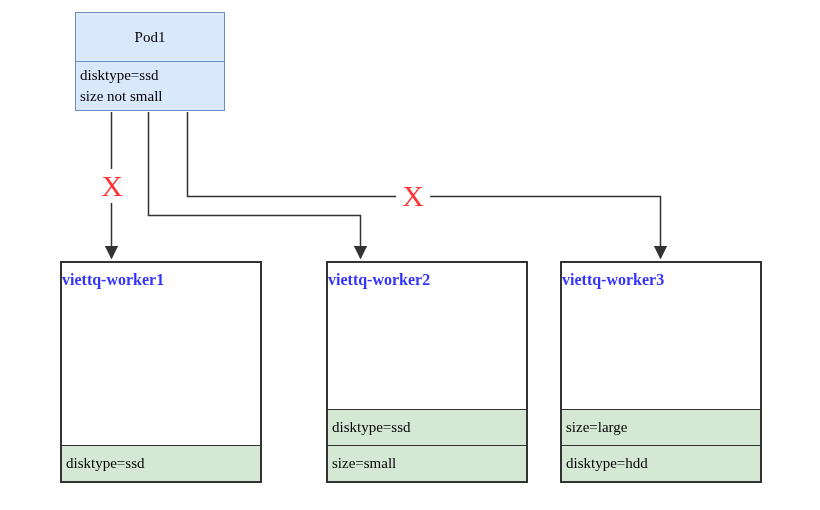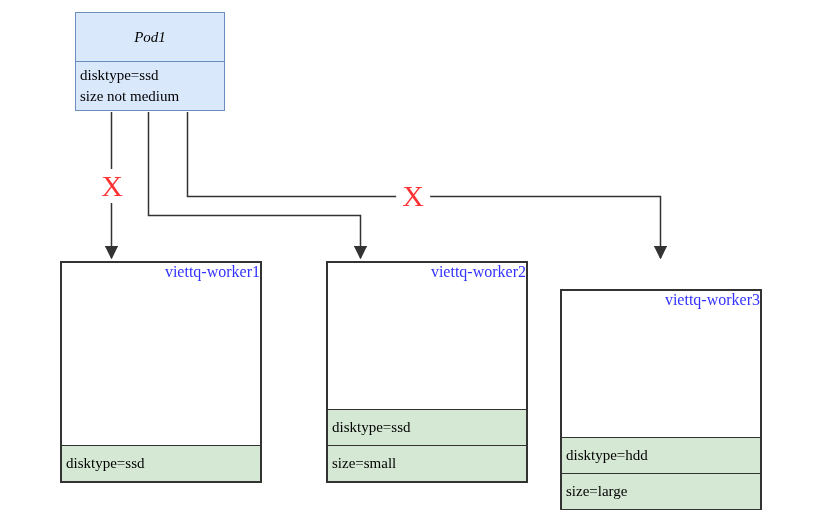--- a/index.html
+++ b/index.html
@@ -41,21 +41,20 @@
   }
   .pod-title {
     height: 49px;
     box-sizing: border-box;
     border-bottom: 1px solid var(--pod_border, #6c8ebf);
     display: flex;
     align-items: center;
     justify-content: center;
     font-size: 15px;
     color: #000000;
-    font-style: italic;
   }
   .pod-body {
     flex: 1;
     padding: 3px 4px 0 4px;
     font-size: 15px;
     line-height: 21px;
     color: #000000;
   }
 
   
@@ -64,39 +63,40 @@
     top: 261px;
     width: 202px; height: 222px;
     box-sizing: border-box;
     background: #ffffff;
     border: 2px solid var(--node_border, #333333);
     display: flex;
     flex-direction: column;
   }
   .worker-title {
     flex: 1;
-    text-align: right;
-    font-weight: normal;
+    padding-top: 8px;
+    text-align: left;
+    font-weight: bold;
     font-size: 16px;
     color: var(--worker_title, #3333ff);
   }
   .worker-row {
     height: 36px;
     box-sizing: border-box;
     border-top: 1px solid var(--node_border, #333333);
     background: var(--row_fill, #d5e8d4);
     display: flex;
     align-items: center;
     padding-left: 4px;
     font-size: 15px;
     color: #000000;
   }
   .worker-1 { left: 60px; }
   .worker-2 { left: 326px; }
-  .worker-3 { left: 560px; margin-top: 28px; }
+  .worker-3 { left: 560px; }
 
   
   .xmark {
     position: absolute;
     transform: translate(-50%, -50%);
     font-size: 30px;
     line-height: 1;
     color: var(--x_color, #ff3333);
     background: var(--canvas_bg, #ffffff);
     padding: 2px 6px;
@@ -117,37 +117,37 @@
     </defs>
     <path class="edge" d="M 111.5 112 V 258" marker-end="url(#arrowhead)"></path>
     <path class="edge" d="M 148.5 112 V 215.5 H 360.5 V 258" marker-end="url(#arrowhead)"></path>
     <path class="edge" d="M 187.5 112 V 196.5 H 660.5 V 258" marker-end="url(#arrowhead)"></path>
   </svg>
 
   <div class="pod">
     <div class="pod-title">Pod1</div>
     <div class="pod-body">
       <div>disktype=ssd</div>
-      <div>size not medium</div>
+      <div>size not small</div>
     </div>
   </div>
 
   <span class="xmark xmark-1">X</span>
   <span class="xmark xmark-2">X</span>
 
   <div class="worker worker-1">
     <div class="worker-title">viettq-worker1</div>
     <div class="worker-row">disktype=ssd</div>
   </div>
 
   <div class="worker worker-2">
     <div class="worker-title">viettq-worker2</div>
     <div class="worker-row">disktype=ssd</div>
     <div class="worker-row">size=small</div>
   </div>
 
   <div class="worker worker-3">
     <div class="worker-title">viettq-worker3</div>
+    <div class="worker-row">size=large</div>
     <div class="worker-row">disktype=hdd</div>
-    <div class="worker-row">size=large</div>
   </div>
 
 </div>
 
 </body></html>

